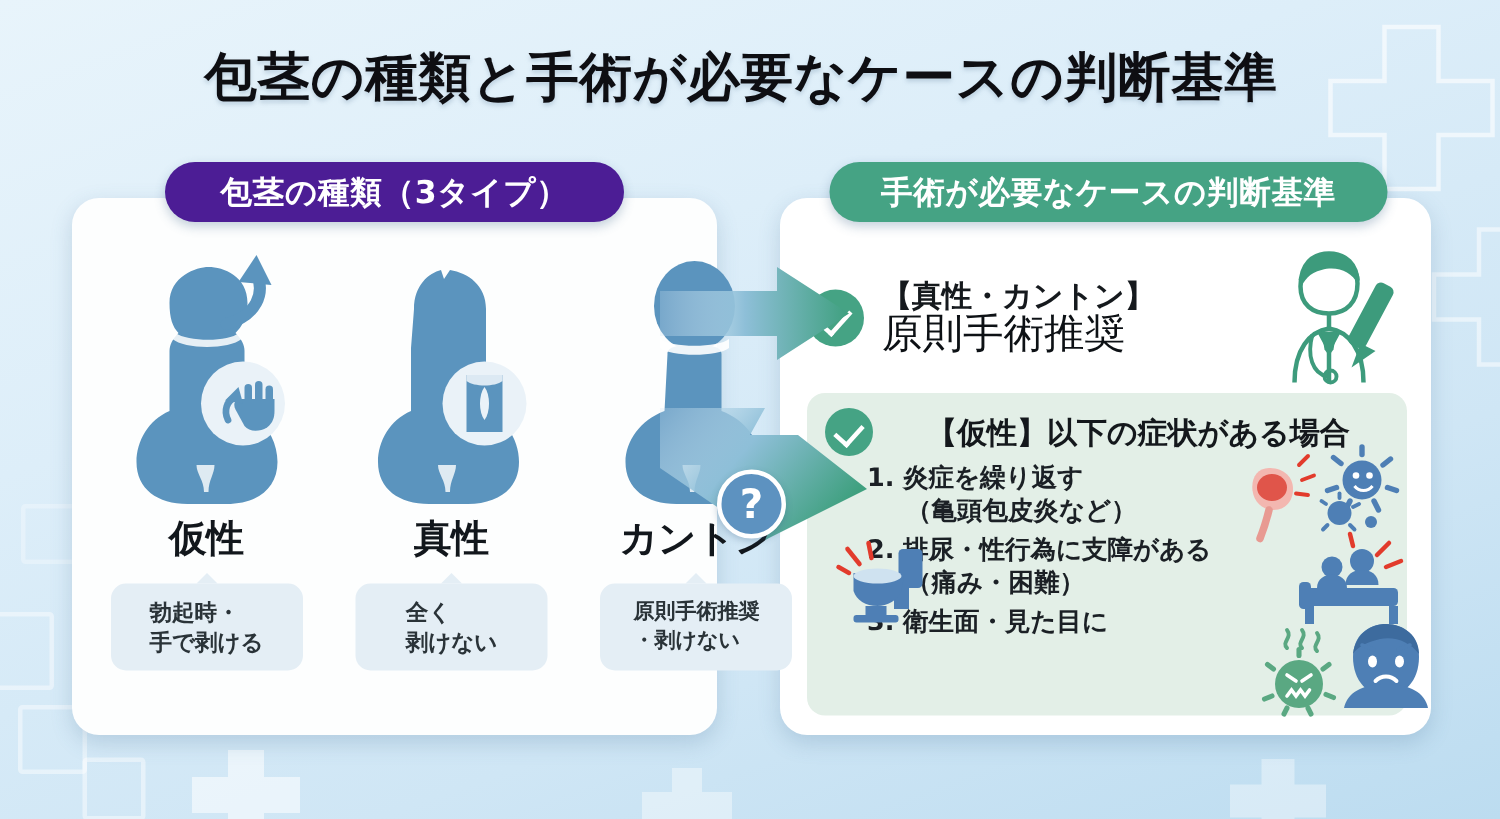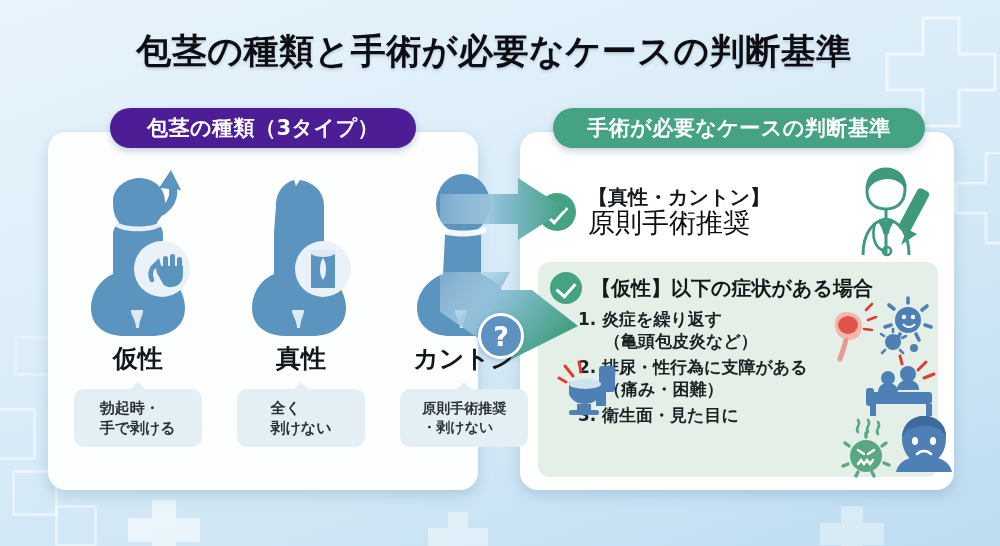--- a/index.html
+++ b/index.html
@@ -174,20 +174,21 @@
     left: 538px; top: 262px;
     width: 400px; height: 215px;
     background: #e3efe7;
     border-radius: 12px;
     padding: 10px 12px 8px 12px;
   }
   .sym-head {
     display: flex;
     align-items: center;
     margin-bottom: 2px;
+    gap: 27px;
   }
   .sym-head .check { width: 32px; height: 32px; flex: 0 0 32px; margin-right: 9px; }
   .sym-head .check::after { left: 10px; top: 7px; width: 9px; height: 15px; border-width: 0 3px 3px 0; }
   .sym-title { font-size: 20px; font-weight: bold; color: #14181c; }
 
   .sym-item {
     display: flex;
     align-items: flex-start;
     margin-left: 28px;
     margin-top: 4px;

